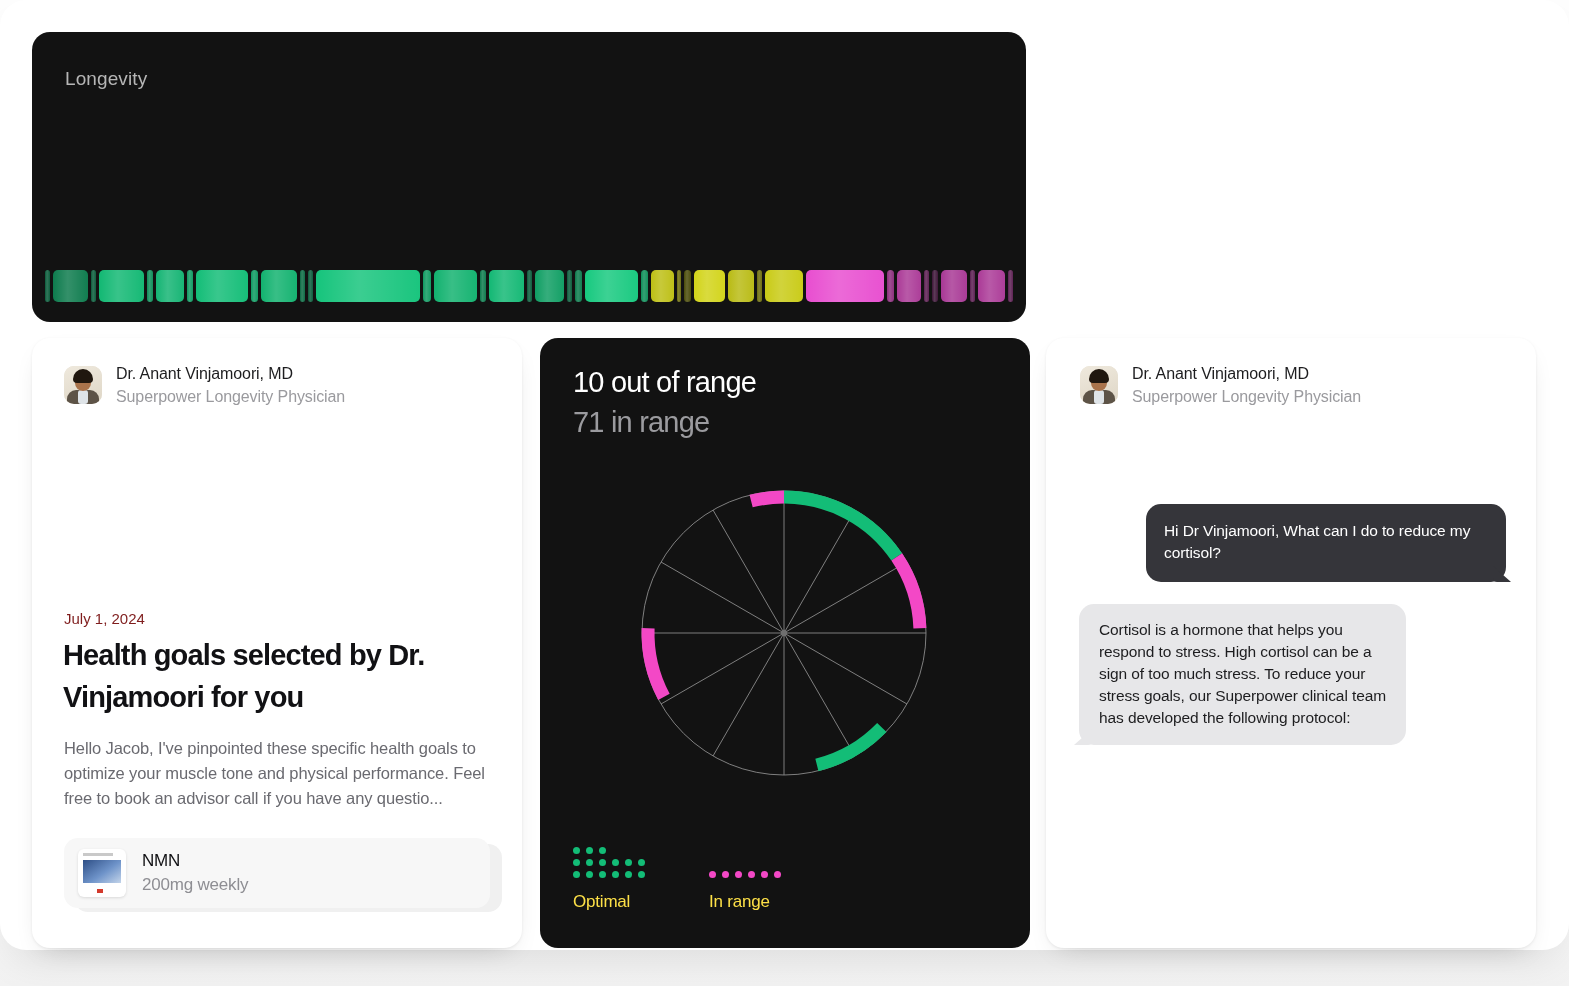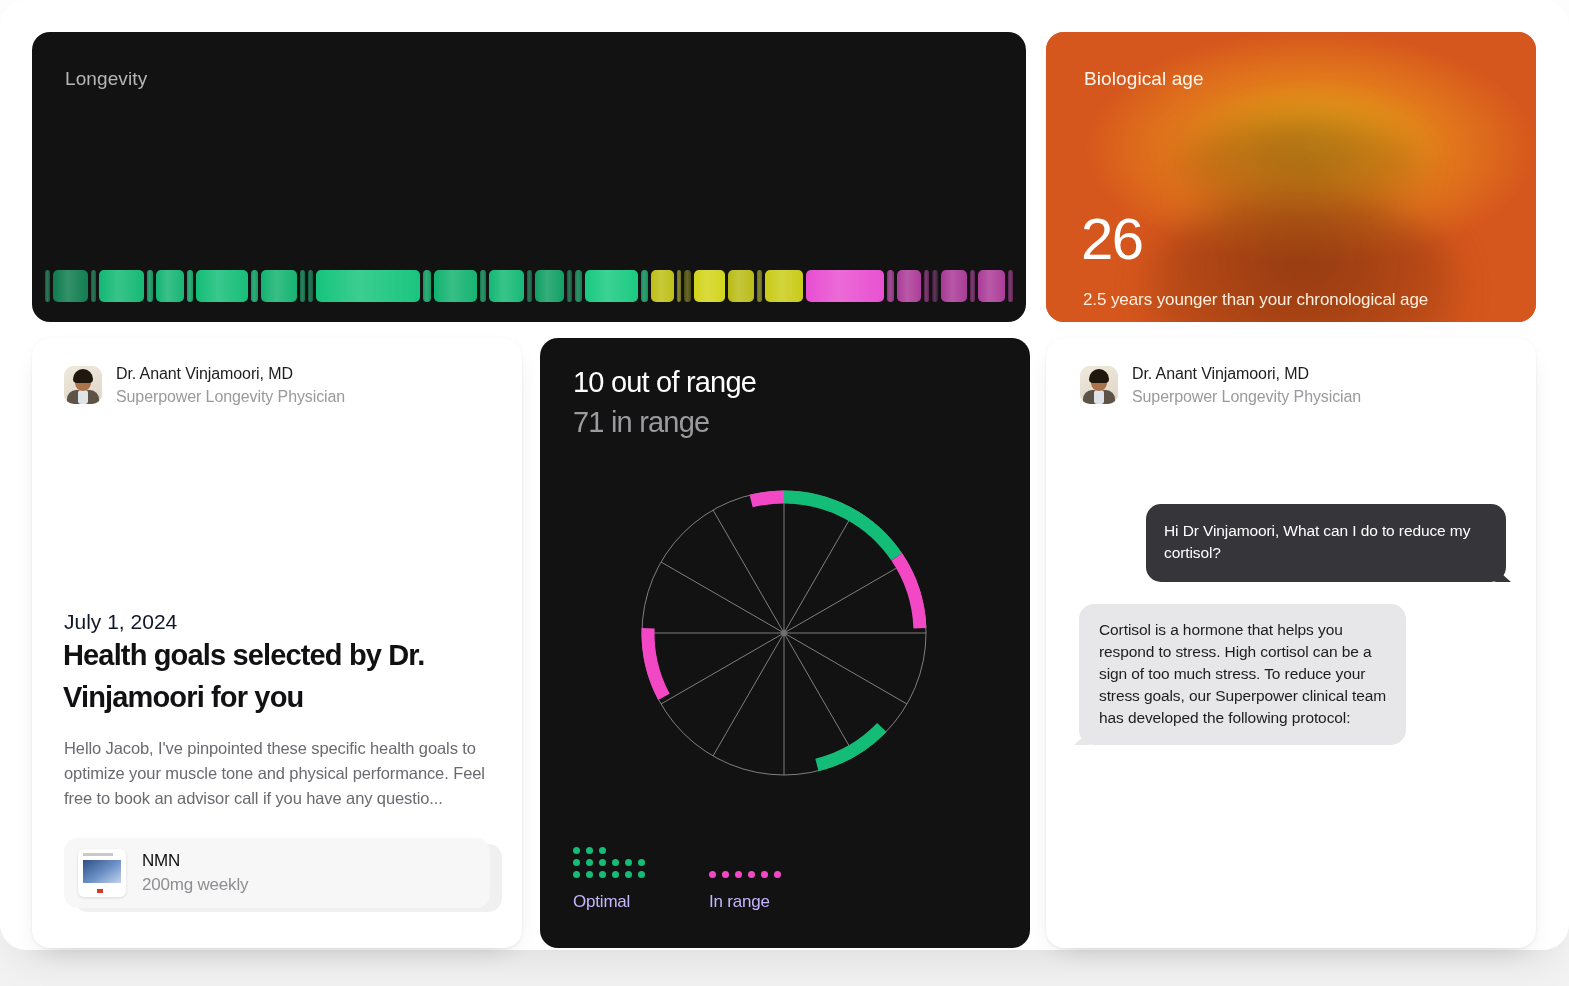--- a/index.html
+++ b/index.html
@@ -108,21 +108,21 @@
   .av-body{ position:absolute; left:3px; top:24px; width:32px; height:16px; border-radius:9px 9px 0 0; background:#5d5347; }
   .av-shirt{ position:absolute; left:14px; top:24px; width:10px; height:14px; background:#dfe4e8; border-radius:3px; }
   .doc-name{ font-size:16px; color:#1d1d1f; letter-spacing:-.1px; line-height:1.45; }
   .doc-role{ font-size:16px; color:#9a9a9e; letter-spacing:-.1px; line-height:1.45; }
 
   
   #goals{ left:0; top:306px; width:490px; height:610px; }
   #goals .doc-row{ left:32px; top:24px; }
   .date{
     position:absolute; left:32px; top:272px;
-    font-size:21px; color:#0f172a;
+    font-size:15px; color:#7f1d1d;
   }
   .goal-title{
     position:absolute; left:31px; top:296px; width:420px;
     font-size:29px; line-height:42px; color:#111114;
     letter-spacing:-.85px;
   }
   .goal-body{
     position:absolute; left:32px; top:398px; width:425px;
     font-size:16.5px; line-height:25px; color:#6a6a70; letter-spacing:-.1px;
   }
@@ -151,21 +151,21 @@
   
   #range{ left:508px; top:306px; width:490px; height:610px; }
   .rg-h1{ position:absolute; left:33px; top:28px; font-size:29px; color:#fff; letter-spacing:-.8px; }
   .rg-h2{ position:absolute; left:33px; top:68px; font-size:29px; color:#9b9b9f; letter-spacing:-.8px; }
   .wheel{ position:absolute; left:94px; top:145px; width:300px; height:300px; }
   .legend{ position:absolute; left:33px; bottom:36px; display:flex; gap:64px; }
   .lg-item{ width:auto; }
   .lg-dots{ display:flex; flex-direction:column; gap:5px; height:41px; justify-content:flex-end; }
   .lg-row{ display:flex; gap:6px; }
   .lg-dot{ width:7px; height:7px; border-radius:50%; }
-  .lg-name{ margin-top:14px; font-size:17px; color:#c4b5fd; letter-spacing:-.2px; }
+  .lg-name{ margin-top:14px; font-size:17px; color:#fde047; letter-spacing:-.2px; }
 
   
   #chat{ left:1014px; top:306px; width:490px; height:610px; }
   #chat .doc-row{ left:34px; top:24px; }
   .bubbles{ position:absolute; left:0; top:166px; right:0; }
   .bub{ position:relative; border-radius:15px; }
   .bub.me{
     margin:0 30px 0 100px; background:#35353a; color:#fff;
     padding:16px 18px 18px 18px; font-size:15.5px; line-height:22px; letter-spacing:-.1px;
   }
@@ -245,30 +245,20 @@
             <div class="bm-seg" style="width: 24.227px; background: rgb(171, 58, 151);"></div>
             <div class="bm-seg" style="width: 5.19149px; background: rgb(92, 31, 82);"></div>
             <div class="bm-seg" style="width: 5.19149px; background: rgb(61, 21, 55);"></div>
             <div class="bm-seg" style="width: 25.9574px; background: rgb(168, 56, 149);"></div>
             <div class="bm-seg" style="width: 5.19149px; background: rgb(92, 31, 82);"></div>
             <div class="bm-seg" style="width: 27.6879px; background: rgb(171, 58, 151);"></div>
             <div class="bm-seg" style="width: 4.32624px; background: rgb(92, 31, 82);"></div>
           </div>
       </section>
 
-      <section class="card" id="bioage">
-        <div class="ba-bg"></div>
-        <div class="ba-figure">
-          <div class="ba-head"></div>
-          <div class="ba-body"></div>
-        </div>
-        <div class="ba-title">Biological age</div>
-        <div class="ba-num">26</div>
-        <div class="ba-sub">2.5 years younger than your chronological age</div>
-      </section>
 
       <section class="card light" id="goals">
         <div class="doc-row">
           <div class="avatar">
             <div class="av-bg"></div>
               <div class="av-body"></div>
               <div class="av-shirt"></div>
             <div class="av-face"></div>
               <div class="av-hair"></div>
           </div>

